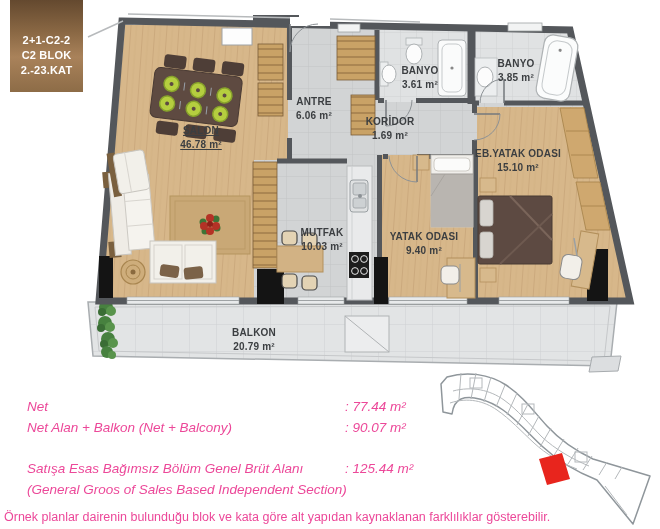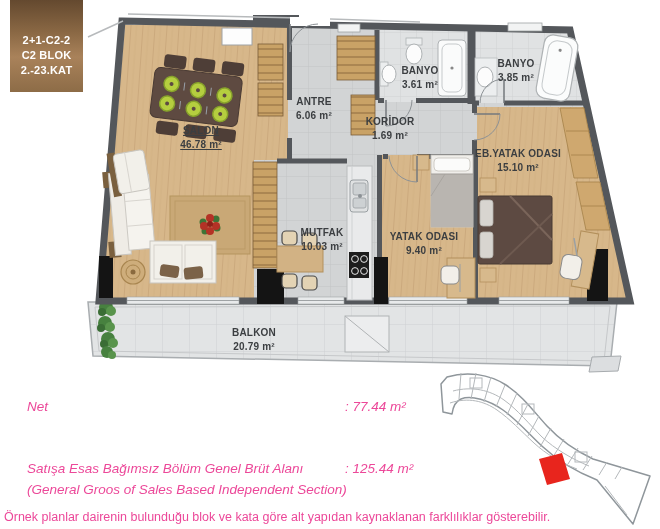--- a/index.html
+++ b/index.html
@@ -396,20 +396,24 @@
   </div>
   <div class="room-label" style="left:254px;top:326px;text-align:center;">
     <span>BALKON</span><br>
     <span>20.79 m²</span>
   </div>
 
   <div class="srow" style="top:399px;">
     <span class="slabel">Net</span>
     <span class="svalue">: 77.44 m²</span>
   </div>
+  <div class="srow" style="top:420px;">
+    <span class="slabel">Net Alan + Balkon (Net + Balcony)</span>
+    <span class="svalue">: 90.07 m²</span>
+  </div>
   <div class="srow" style="top:461px;">
     <span class="slabel">Satışa Esas Bağımsız Bölüm Genel Brüt Alanı</span>
     <span class="svalue">: 125.44 m²</span>
   </div>
   <div class="srow" style="top:482px;">
     <span class="slabel">(General Groos of Sales Based Independent Section)</span>
     <span class="svalue"></span>
   </div>
 
   <div class="disclaimer">Örnek planlar dairenin bulunduğu blok ve kata göre alt yapıdan kaynaklanan farklılıklar gösterebilir.</div>

